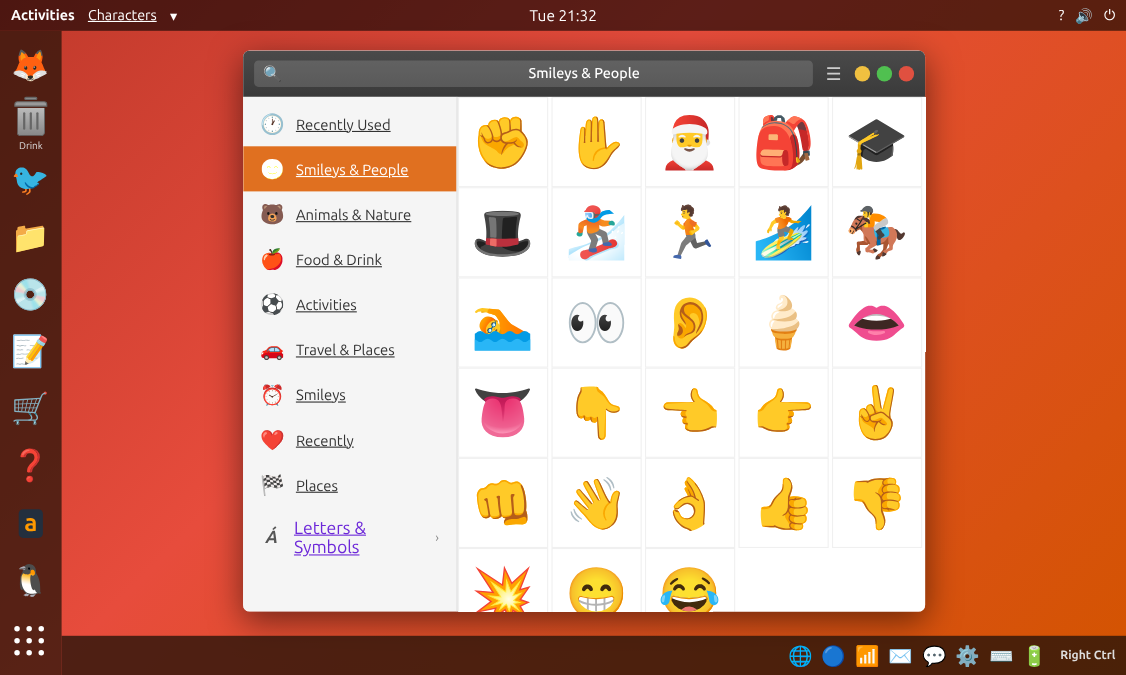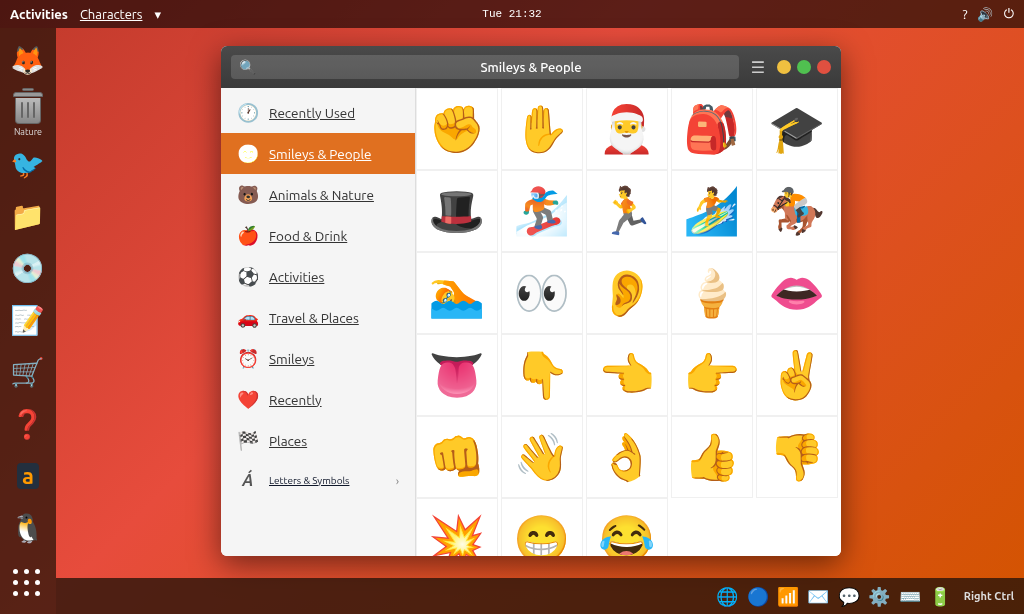--- a/index.html
+++ b/index.html
@@ -16,21 +16,21 @@
       height: 28px;
       background: rgba(0,0,0,0.6);
       display: flex;
       align-items: center;
       justify-content: space-between;
       padding: 0 10px;
       color: #fff;
       font-size: 13px;
     }
     .topbar-left { display: flex; gap: 12px; align-items: center; }
-    .topbar-center { position: absolute; left: 50%; transform: translateX(-50%); font-size: 11px; font-family: Liberation Mono, monospace; }
+    .topbar-center { position: absolute; left: 50%; transform: translateX(-50%); font-size: 14px; }
     .topbar-right { display: flex; gap: 10px; align-items: center; margin-left: auto; }
 
     
     .taskbar {
       position: absolute;
       left: 0;
       top: 28px;
       width: 56px;
       height: 586px;
       background: rgba(40,20,10,0.75);
@@ -222,21 +222,21 @@
     .win-sidebar-item.active .cat-icon { filter: brightness(10); }
     .cat-icon { font-size: 18px; width: 22px; text-align: center; }
     .cat-label { font-size: 13.5px; text-decoration: underline; }
     .letters-item {
       display: flex;
       align-items: center;
       padding: 10px 16px;
       gap: 10px;
       cursor: pointer;
     }
-    .letters-item .cat-label { font-size: 10px; color: #0f172a; }
+    .letters-item .cat-label { font-size: 16px; color: #6d28d9; }
     .chevron { margin-left: auto; color: #888; font-size: 12px; }
 
     
     .emoji-grid {
       flex: 1;
       overflow-y: auto;
       background: #fff;
       display: grid;
       grid-template-columns: repeat(5, 1fr);
       gap: 0;
@@ -303,21 +303,21 @@
       <div class="trash-handle"></div>
       <div class="trash-lid"></div>
       <div class="trash-body">
         <div class="trash-lines">
           <div class="trash-line"></div>
           <div class="trash-line"></div>
           <div class="trash-line"></div>
         </div>
       </div>
     </div>
-    <span class="icon-label">Nature</span>
+    <span class="icon-label">Drink</span>
   </div>
 
   <div class="taskbar-item">
     <span class="icon-emoji">🐦</span>
   </div>
 
   <div class="taskbar-item">
     <span class="icon-emoji">📁</span>
   </div>
 

